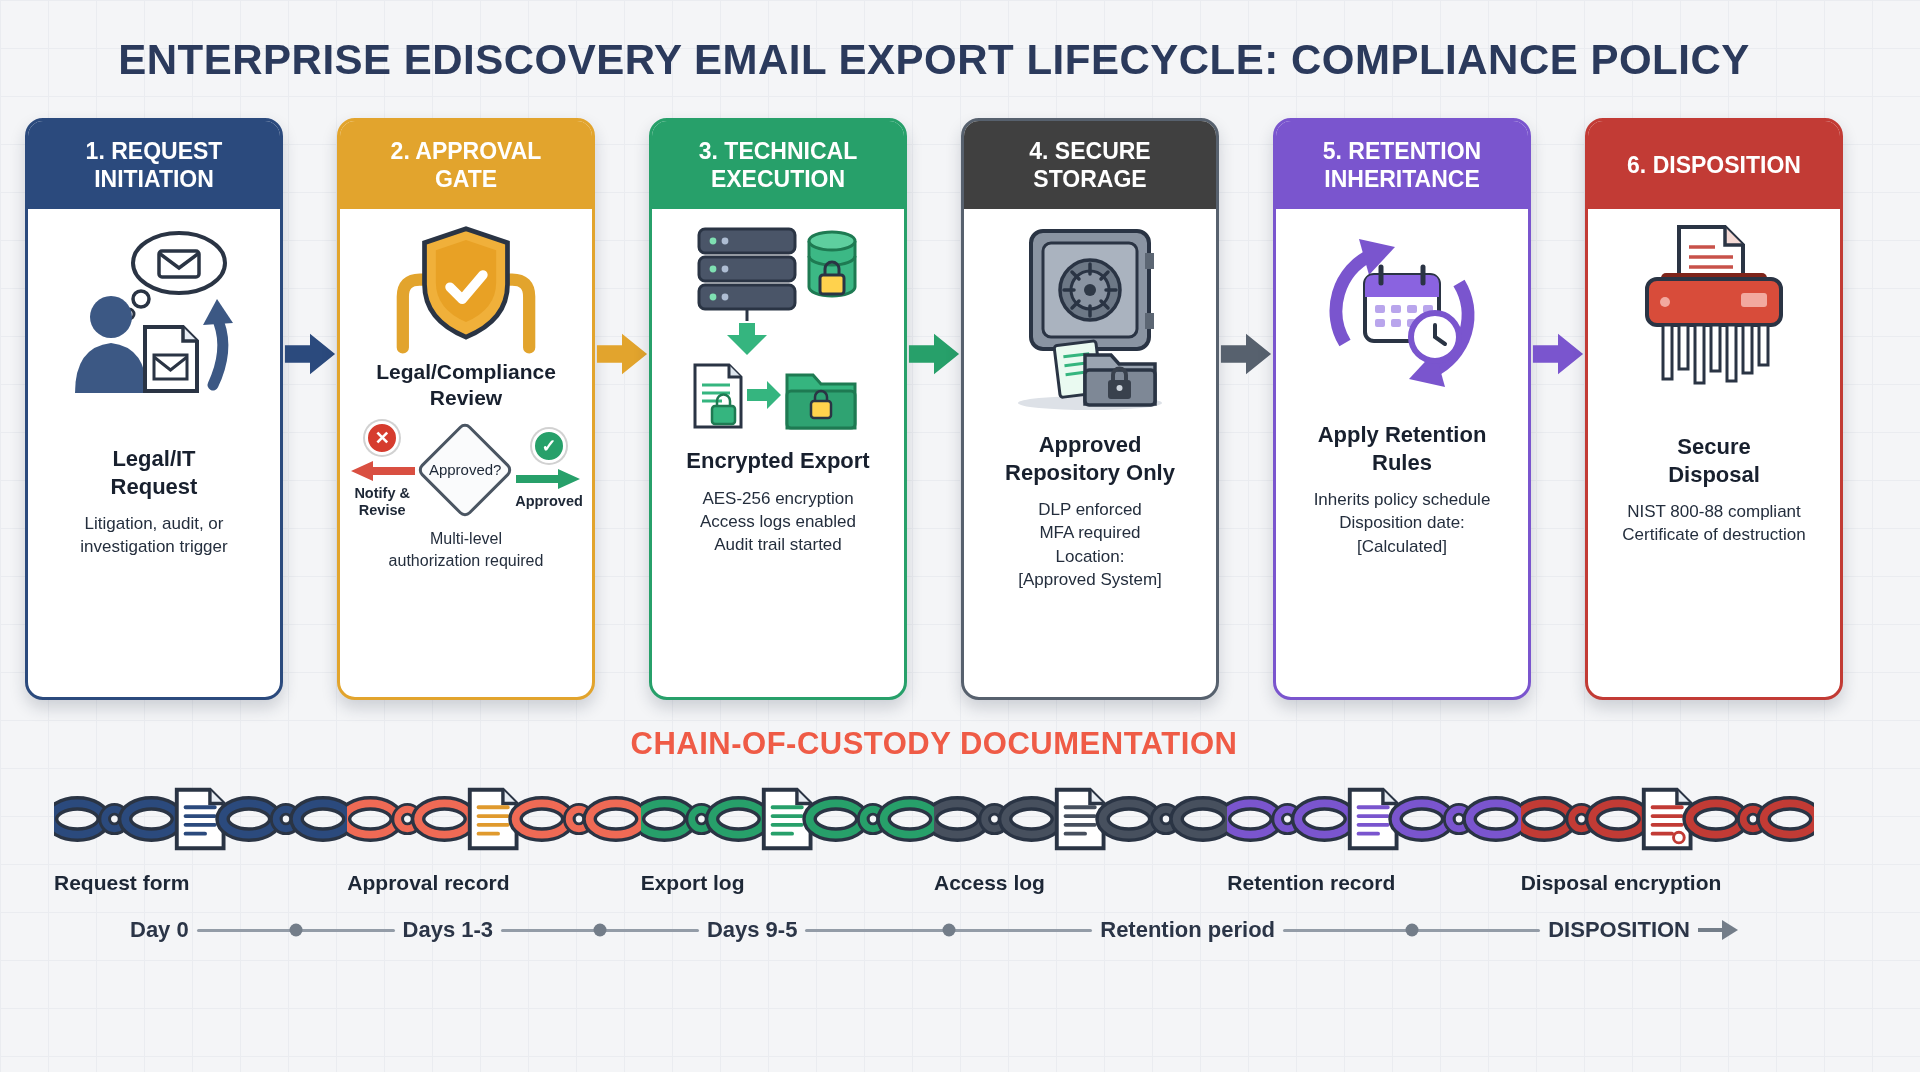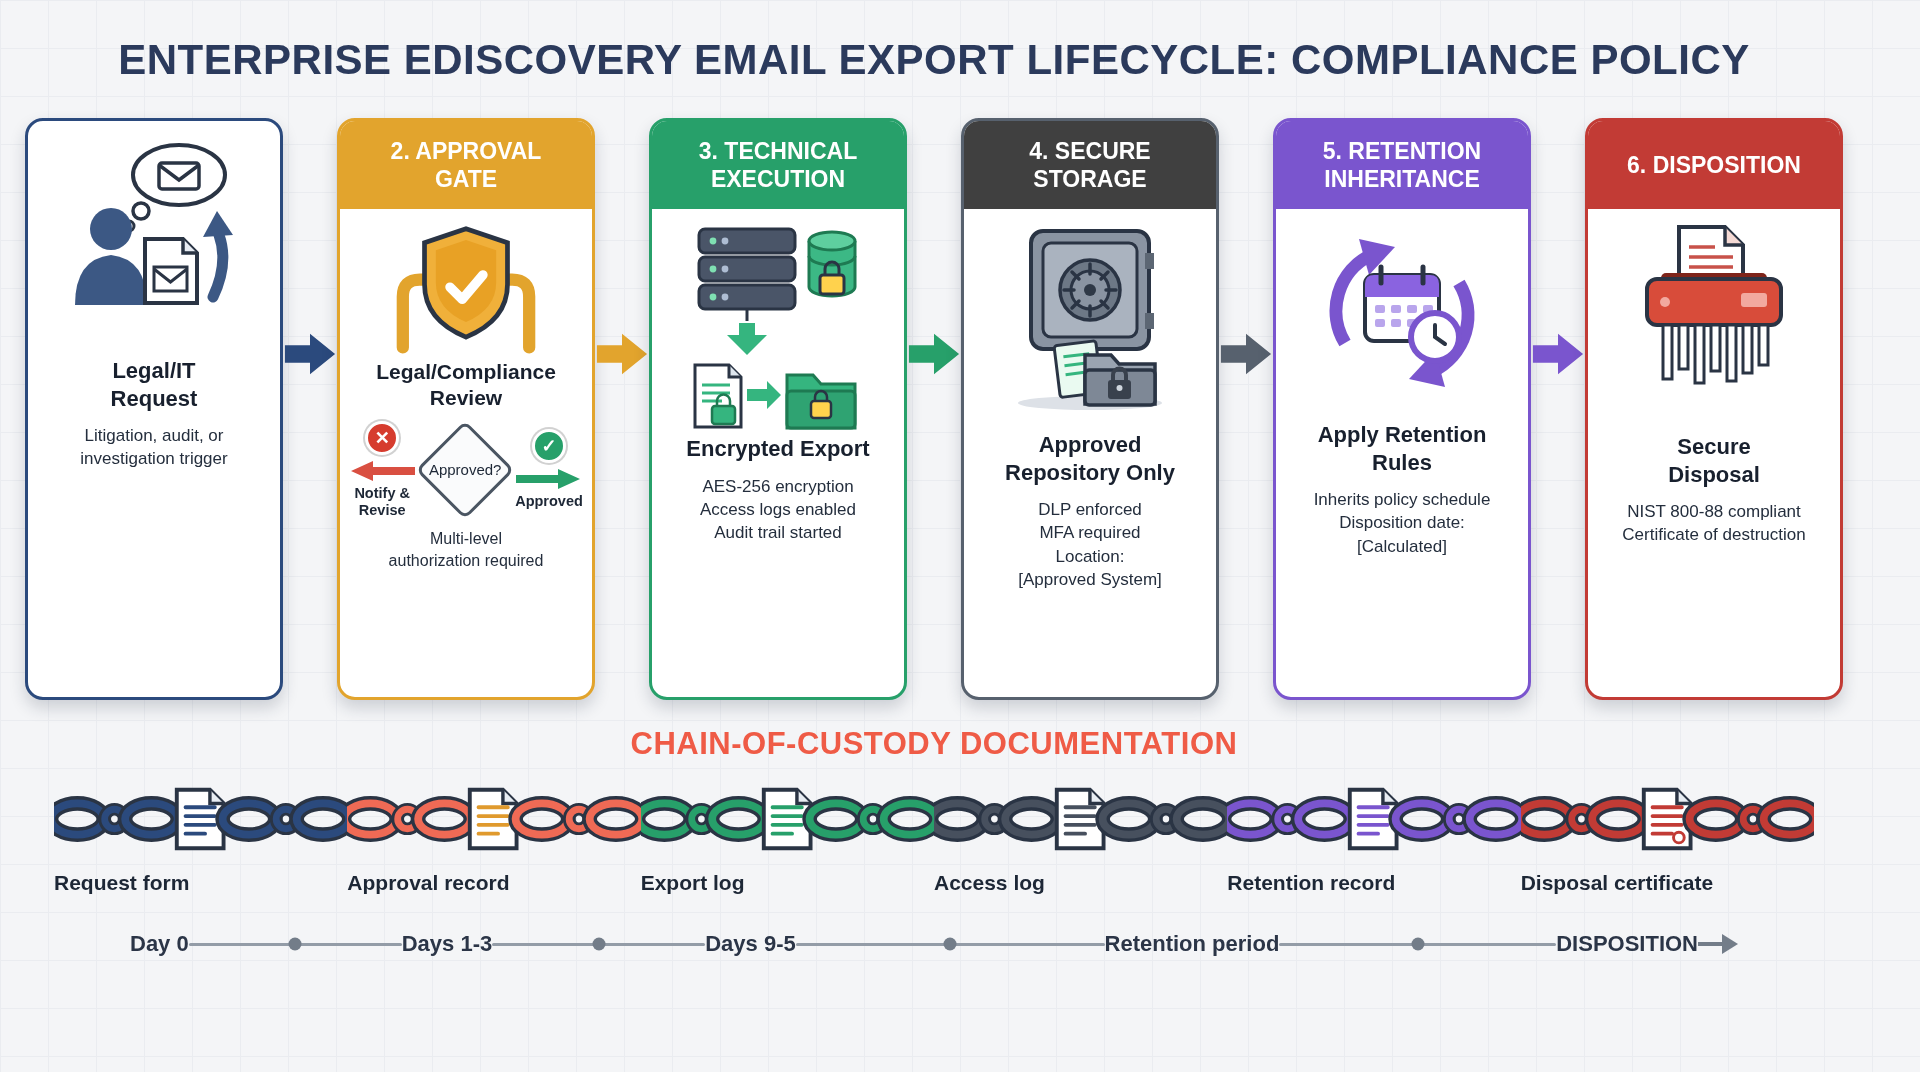--- a/index.html
+++ b/index.html
@@ -16,21 +16,21 @@
   .title{text-align:center;padding-top:36px;font-size:42px;font-weight:800;color:#2b3a5c;letter-spacing:.5px}
 
   
   .stages{display:flex;align-items:flex-start;justify-content:center;margin:34px 54px 0}
   .card{width:258px;height:582px;background:#fff;border:3px solid;border-radius:18px;
         box-shadow:0 8px 16px rgba(30,40,60,.18);display:flex;flex-direction:column;overflow:hidden;flex:0 0 auto}
   .card-header{min-height:88px;display:flex;align-items:center;justify-content:center;text-align:center;
         color:#fff;font-weight:800;font-size:23px;line-height:1.22;white-space:pre-line;padding:8px 6px}
   .card-body{flex:1;display:flex;flex-direction:column;align-items:center;padding:14px 10px 0;text-align:center}
   .icon-wrap{display:flex;align-items:center;justify-content:center}
-  .card-heading{font-size:22px;font-weight:700;color:#18202e;line-height:1.25;white-space:pre-line;}
+  .card-heading{font-size:22px;font-weight:700;color:#18202e;line-height:1.25;white-space:pre-line;margin-top:12px}
   .card-details{font-size:17px;color:#242e3d;line-height:1.38;white-space:pre-line;margin-top:12px}
 
   .c1{border-color:#2b4a7d}.c1 .card-header{background:#2b4a7d}
   .c2{border-color:#e2a42d}.c2 .card-header{background:#e2a42d}
   .c3{border-color:#27a06a}.c3 .card-header{background:#27a06a}
   .c4{border-color:#57616e}.c4 .card-header{background:#404040}
   .c5{border-color:#7a55ce}.c5 .card-header{background:#7a55ce}
   .c6{border-color:#c23b35}.c6 .card-header{background:#c23b35}
 
   .c1 .card-heading{margin-top:40px}
@@ -59,39 +59,41 @@
   
   .chain-title{margin-top:26px;text-align:center;font-size:31px;font-weight:700;color:#ef5b46;letter-spacing:.5px}
   .chain-wrap{margin:10px 54px 0}
   .chain-row{display:flex}
   .chain-seg{flex:1;min-width:0}
   .chain-seg svg{width:100%;height:95px;display:block}
   .chain-labels{display:flex;margin-top:4px}
   .chain-label{flex:1;font-size:21px;font-weight:700;color:#1d2736}
 
   
-  .timeline{display:flex;align-items:center;gap:0;margin:36px 130px 0}
+  .timeline{display:flex;align-items:center;gap:8px;margin:22px 130px 0}
   .tl-label{font-weight:700;font-size:22px;color:#2b3547;white-space:nowrap}
   .tl-seg{height:3px;background:#939ca7;position:relative;border-radius:2px}
   .tl-seg .tl-dot{position:absolute;left:50%;top:50%;transform:translate(-50%,-50%);
         width:13px;height:13px;border-radius:50%;background:#737d89}
   .tl-seg.w1{flex:1}.tl-seg.w2{flex:1.45}.tl-seg.w3{flex:1.3}
   .tl-arrow{width:40px;height:24px;flex:0 0 auto}
   .caption{text-align:center;margin-top:22px;font-size:23px;color:#1e2633}
 </style>
 </head>
 <body>
 
 <div class="page">
 
   <h1 class="title">ENTERPRISE EDISCOVERY EMAIL EXPORT LIFECYCLE: COMPLIANCE POLICY</h1>
 
   <div class="stages">
 
     <div class="card c1">
+      <div class="card-header">1. REQUEST
+INITIATION</div>
       <div class="card-body">
         <div class="icon-wrap">
           <svg width="186" height="182" viewBox="0 0 186 182">
             <ellipse cx="118" cy="40" rx="46" ry="30" fill="#fff" stroke="#2a3444" stroke-width="4"></ellipse>
             <circle cx="80" cy="76" r="8" fill="#fff" stroke="#2a3444" stroke-width="3.5"></circle>
             <circle cx="68" cy="91" r="5" fill="#fff" stroke="#2a3444" stroke-width="3"></circle>
             <rect x="98" y="28" width="40" height="26" rx="3" fill="#fff" stroke="#2a3444" stroke-width="3.5"></rect>
             <path d="M98 30 l20 15 20 -15" fill="none" stroke="#2a3444" stroke-width="3.5"></path>
             <circle cx="50" cy="94" r="21" fill="#3c5884"></circle>
             <path d="M14 170 q0 -46 36 -50 q36 4 36 50 z" fill="#3c5884"></path>
@@ -422,21 +424,21 @@
         </svg>
       </div>
     </div>
 
     <div class="chain-labels">
       <div class="chain-label">Request form</div>
       <div class="chain-label">Approval record</div>
       <div class="chain-label">Export log</div>
       <div class="chain-label">Access log</div>
       <div class="chain-label">Retention record</div>
-      <div class="chain-label">Disposal certificate</div>
+      <div class="chain-label">Disposal encryption</div>
     </div>
   </div>
 
   <div class="timeline">
     <span class="tl-label">Day 0</span>
     <div class="tl-seg w1">
         <span class="tl-dot"></span>
       </div>
     <span class="tl-label">Days 1-3</span>
     <div class="tl-seg w1">

